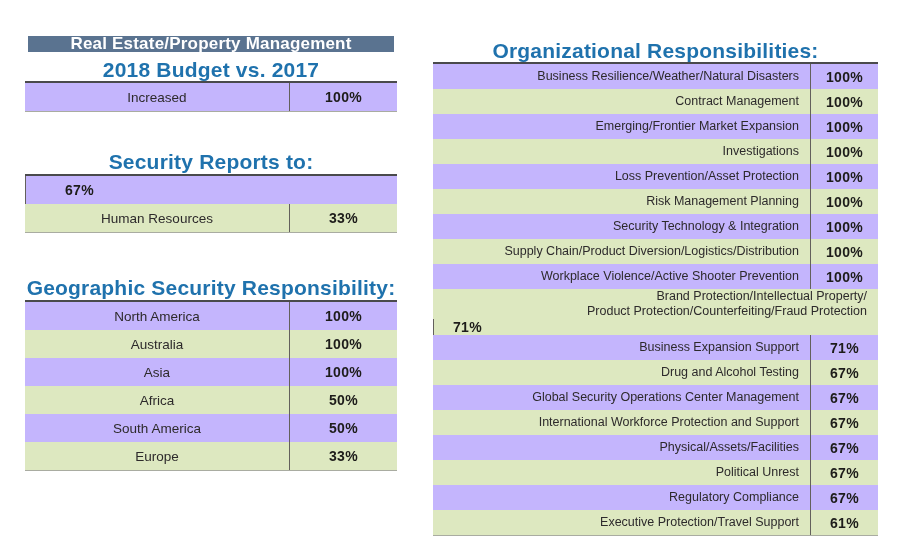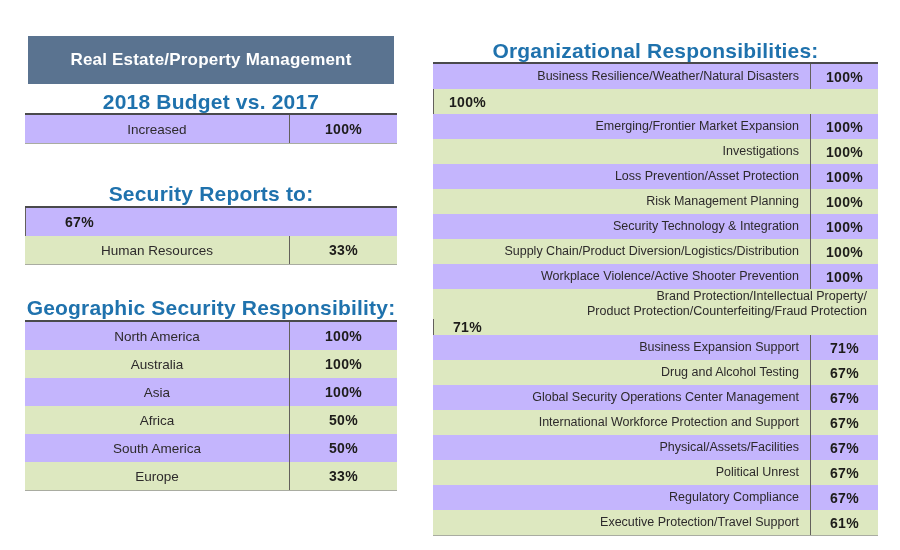--- a/index.html
+++ b/index.html
@@ -6,34 +6,34 @@
   body{
     width:900px;height:550px;background:#ffffff;overflow:hidden;position:relative;
     font-family:"Liberation Sans", sans-serif;
     -webkit-font-smoothing:antialiased;
   }
   .col{position:absolute;}
   .left-col{left:25px;top:36px;width:372px;}
   .right-col{left:433px;top:40px;width:445px;}
 
   .title-bar{
-    margin:0 3px;height:48px;background:#5a7390;
+    margin:0 3px;height:16px;background:#5a7390;
     display:flex;align-items:center;justify-content:center;
   }
   .title-bar span{
     color:#ffffff;font-size:17px;font-weight:700;letter-spacing:.2px;
   }
 
   h2.blue-heading{
     margin:0;color:#1f72ad;font-size:21px;font-weight:700;
     text-align:center;line-height:21px;letter-spacing:.2px;
   }
   .sec0 h2{margin-top:7px;}
   .sec1 h2{margin-top:39px;}
-  .sec2 h2{margin-top:32px;}
+  .sec2 h2{margin-top:44px;}
   .right-col h2{line-height:22px;}
 
   .data-table{
     margin-top:2px;
     border-top:2px solid #4a4a4c;
     border-bottom:1px solid #a9aca1;
   }
   .sec0 .data-table{margin-top:1px;}
   .right-col .data-table{margin-top:0;}
 
@@ -128,20 +128,21 @@
 </div>
 
 <div class="col right-col">
   <h2 class="blue-heading">Organizational Responsibilities:</h2>
   <div class="data-table" id="org-table">
       <div class="row pale">
         <div class="cell label">Business Resilience/Weather/Natural Disasters</div>
         <div class="cell value">100%</div>
       </div>
       <div class="row green">
+        <div class="cell label">Contract Management</div>
         <div class="cell value">100%</div>
       </div>
       <div class="row pale">
         <div class="cell label">Emerging/Frontier Market Expansion</div>
         <div class="cell value">100%</div>
       </div>
       <div class="row green">
         <div class="cell label">Investigations</div>
         <div class="cell value">100%</div>
       </div>

